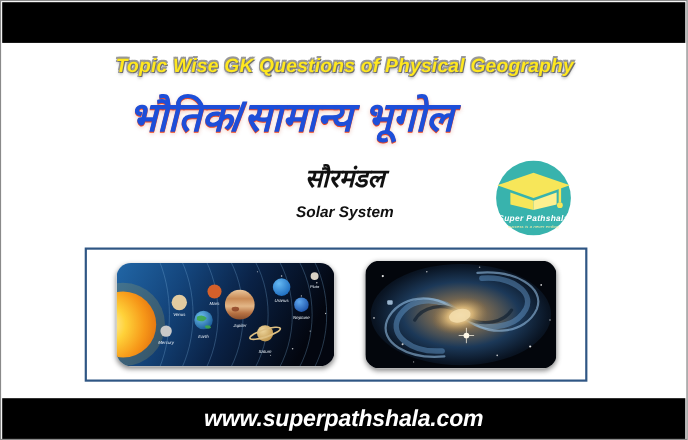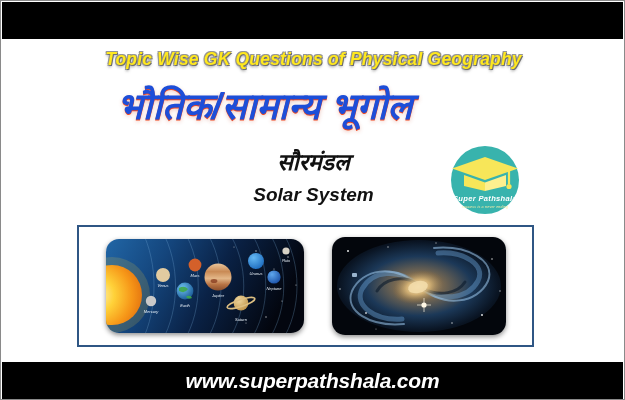--- a/index.html
+++ b/index.html
@@ -102,21 +102,21 @@
   }
   .subtitle-hi {
     font-size: 23px;
     font-weight: bold;
     color: #111111;
     line-height: 1.35;
     font-family: "Liberation Sans", sans-serif;
   }
   .subtitle-en {
     margin-top: 6px;
-    font-size: 19px;
+    font-size: 14px;
     font-weight: bold;
     color: #111111;
     font-family: "Liberation Sans", sans-serif;
   }
 
   
   .logo {
     position: absolute;
     left: 431px;
     top: 145px;

